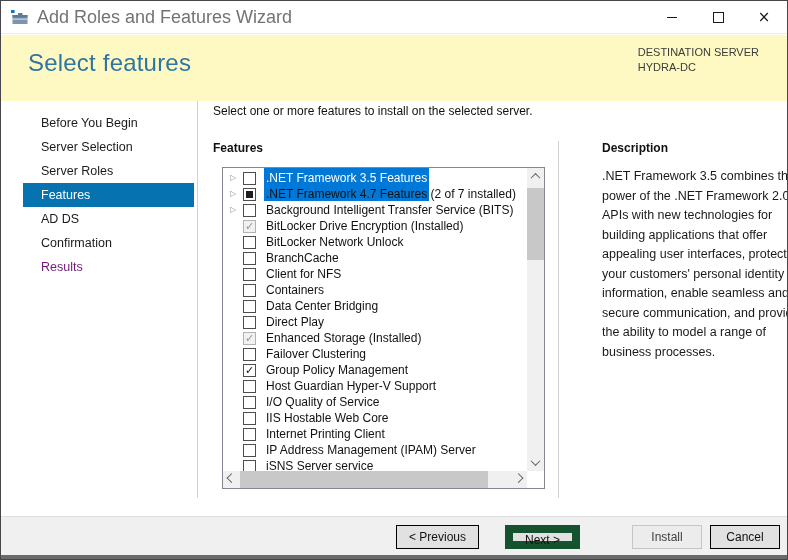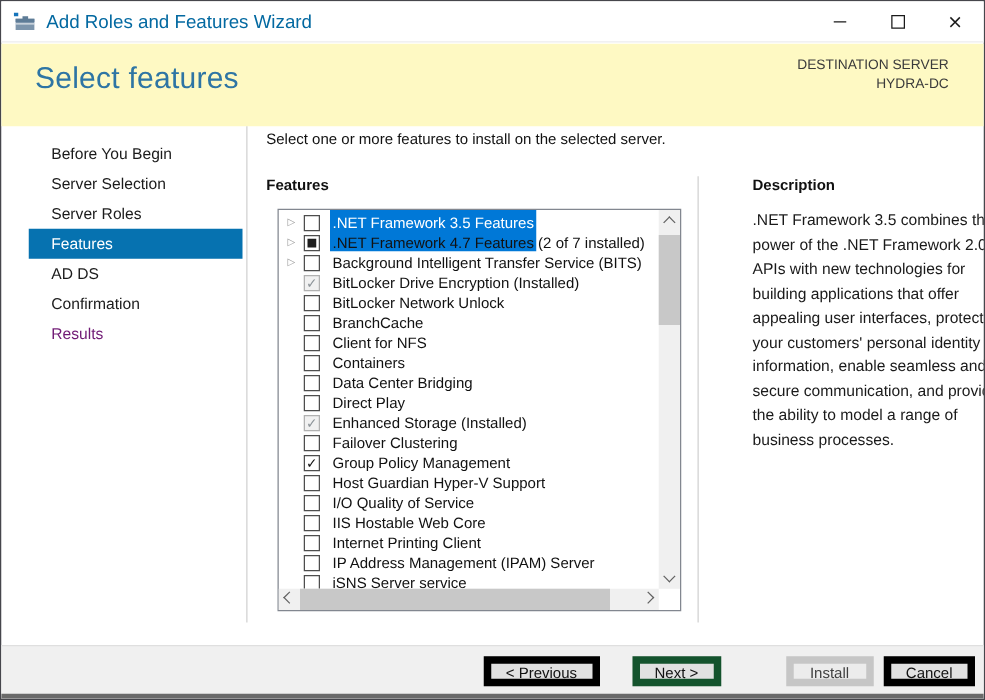--- a/index.html
+++ b/index.html
@@ -2,31 +2,31 @@
 <html><head>
 <meta charset="utf-8">
 <style>
   html,body{margin:0;padding:0;background:#d8d8d8;font-family:"Liberation Sans","DejaVu Sans",sans-serif;}
   .window{position:relative;width:788px;height:560px;box-sizing:border-box;background:#fff;
           border:1px solid #46464c;overflow:hidden;}
   
   .titlebar{position:absolute;left:0;top:0;width:100%;height:33px;background:#fff;
             border-bottom:1px solid #ededed;display:flex;align-items:center;box-sizing:border-box;}
   .app-icon{margin-left:10px;display:flex;align-items:center;}
-  .win-title{margin-left:8px;font-size:15px;color:#0369a1;}
+  .win-title{margin-left:8px;font-size:18px;color:#737373;}
   .caption-btns{margin-left:auto;display:flex;height:100%;}
   .cap{width:46px;height:100%;display:flex;align-items:center;justify-content:center;color:#1a1a1a;}
   .min-glyph{width:10px;height:1px;background:#1a1a1a;display:block;}
   .max-glyph{width:9px;height:9px;border:1px solid #1a1a1a;display:block;}
   .close-glyph{font-size:15px;line-height:1;font-family:"DejaVu Sans",sans-serif;}
   
   .header{position:absolute;left:0;top:34px;width:100%;height:66px;background:#fef9c3;}
   .page-title{position:absolute;left:27px;top:14px;margin:0;font-size:24px;font-weight:300;
               color:#2e75a4;letter-spacing:.2px;}
-  .dest{position:absolute;right:28px;top:10px;text-align:right;font-size:11px;color:#3b3b3b;line-height:15px;}
+  .dest{position:absolute;right:28px;top:10px;text-align:left;font-size:11px;color:#3b3b3b;line-height:15px;}
   
   .sidebar{position:absolute;left:22px;top:110px;width:171px;}
   .side-item{height:24px;line-height:24px;padding-left:18px;font-size:12.5px;color:#1b1b1b;cursor:default;}
   .side-item.sel{background:#0672b0;color:#fff;}
   .side-item.dis{color:#701a75;}
   .vsep{position:absolute;width:1px;background:#d1d1d1;}
   .sidebar-sep{left:196px;top:100px;height:397px;}
   .desc-sep{left:557px;top:140px;height:357px;}
   
   .instruction{position:absolute;left:212px;top:103px;margin:0;font-size:12px;color:#111;}
@@ -59,23 +59,23 @@
   .hthumb{position:absolute;top:0;left:17px;width:calc(100% - 56px);height:17px;background:#c8c8c8;}
   
   .description{position:absolute;left:573px;top:140px;width:198px;margin-left:28px;}
   .desc-heading{font-size:12px;font-weight:bold;color:#111;}
   .desc-text{margin:12px 0 0 0;font-size:12.5px;line-height:19.5px;color:#1a1a1a;}
   
   .footer{position:absolute;left:0;top:515px;width:100%;height:41px;background:#f0f0f0;
           border-top:1px solid #dfdfdf;box-sizing:border-box;display:flex;align-items:center;
           justify-content:flex-end;padding-right:7px;}
   .btn{height:24px;font-size:12px;font-family:"Liberation Sans",sans-serif;color:#111;
-       background:#e1e1e1;border:6px solid #000000;padding:0 12px;min-width:68px;}
+       background:#e1e1e1;border:1px solid #000000;padding:0 12px;min-width:68px;}
   .btn.normal{}
-  .btn.default{border:6px solid #14532d;background:#e1e1e1;margin-left:26px;min-width:62px;}
+  .btn.default{border:8px solid #14532d;background:#e1e1e1;margin-left:26px;min-width:62px;}
   .btn.disabled{background:#ececec;border-color:#c6c6c6;color:#404040;margin-left:52px;min-width:70px;}
   .btn.cancel-pos{margin-left:8px;min-width:70px;}
   .bottom-strip{position:absolute;left:0;right:0;bottom:0;height:4px;background:#6a6a6a;}
 </style>
 </head>
 <body>
 
 <div class="window">
 
   <div class="titlebar">

